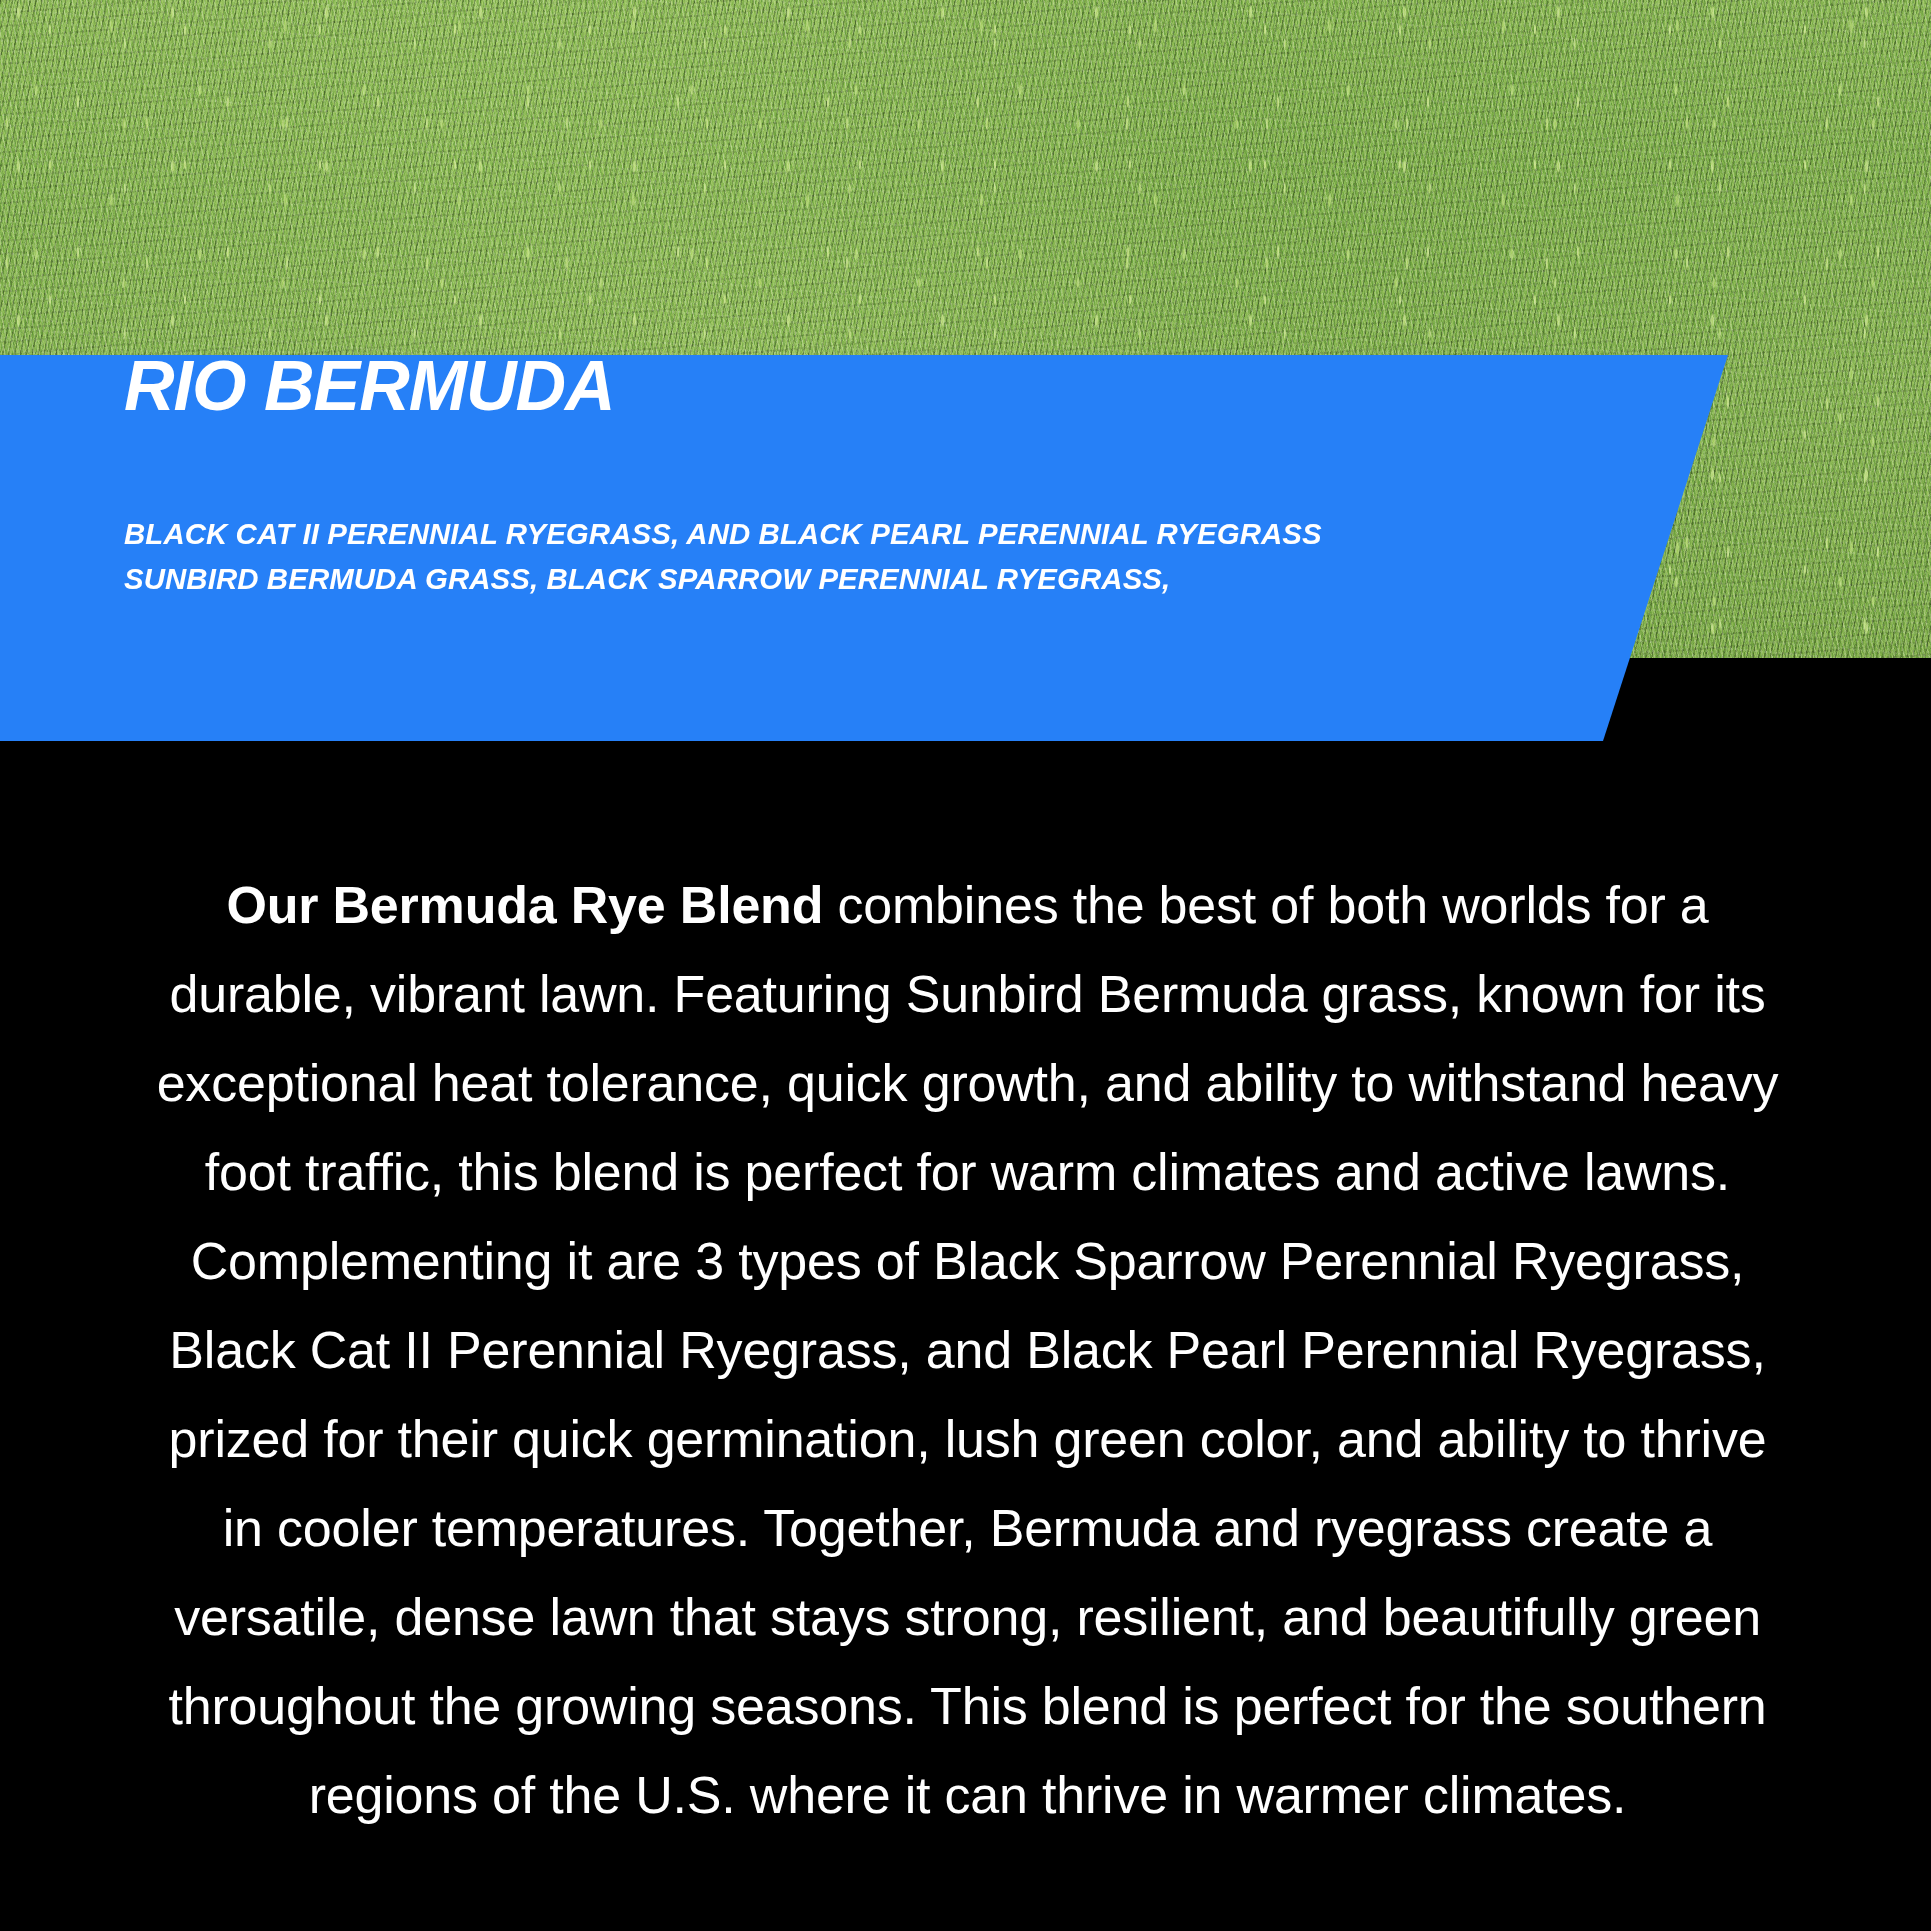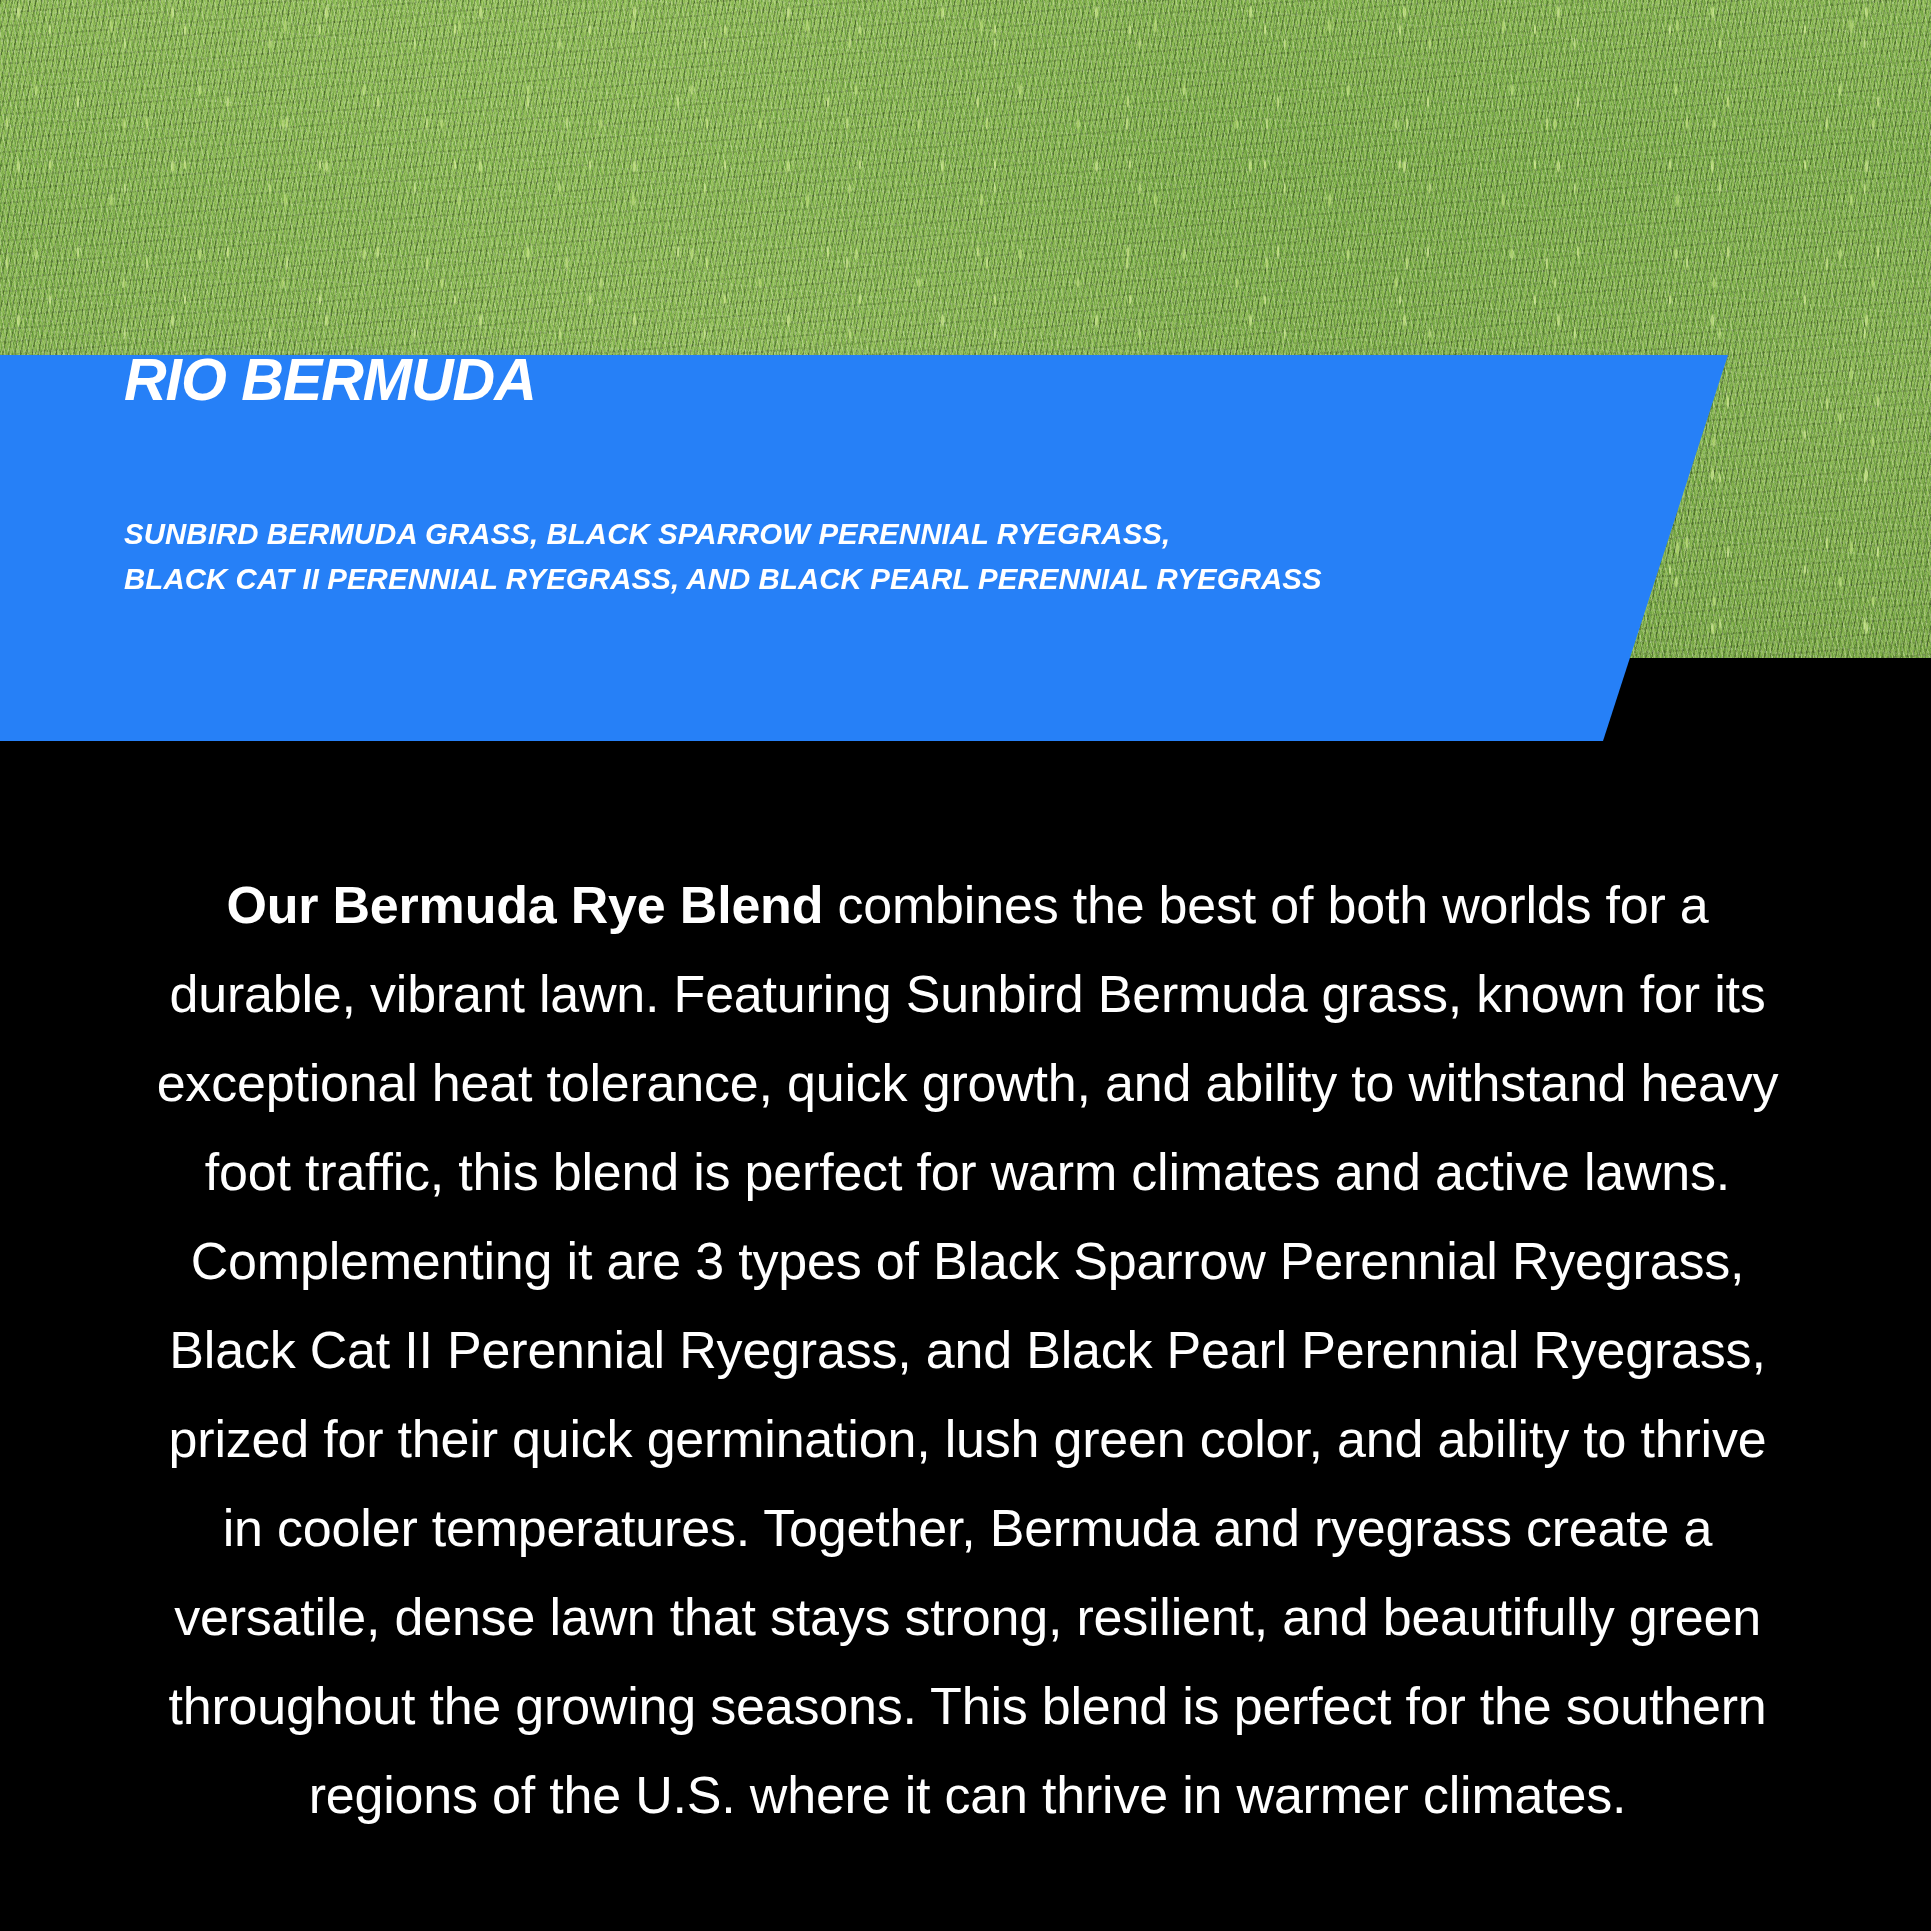--- a/index.html
+++ b/index.html
@@ -59,21 +59,21 @@
     clip-path:polygon(0 0, 1728px 0, 1603px 386px, 0 386px);
     z-index:3;
   }
   .banner-inner{position:absolute;left:0;top:0;width:1738px;height:386px;}
 
   .title{
     position:absolute;left:124px;top:-3.9px;
     color:#fff;
     font-family:"Liberation Sans",sans-serif;
     font-weight:bold;font-style:italic;
-    font-size:59px;line-height:1;
+    font-size:70px;line-height:1;
     letter-spacing:-1px;
     white-space:nowrap;
   }
   .subtitle{
     position:absolute;left:124px;top:156px;
     color:#fff;
     font-family:"Liberation Sans",sans-serif;
     font-weight:bold;font-style:italic;
     font-size:29.4px;line-height:45px;
     letter-spacing:0.1px;
@@ -98,22 +98,22 @@
 <body>
 
 <div class="card">
 
   <div class="grass"></div>
 
   <div class="banner">
     <div class="banner-inner">
       <div class="title">RIO BERMUDA</div>
       <div class="subtitle">
+        <div>BLACK CAT II PERENNIAL RYEGRASS, AND BLACK PEARL PERENNIAL RYEGRASS</div>
         <div>SUNBIRD BERMUDA GRASS, BLACK SPARROW PERENNIAL RYEGRASS,</div>
-        <div>BLACK CAT II PERENNIAL RYEGRASS, AND BLACK PEARL PERENNIAL RYEGRASS</div>
       </div>
     </div>
   </div>
 
   <p class="body-copy"><b>Our Bermuda Rye Blend</b><span> combines the best of both worlds for a durable, vibrant lawn. Featuring Sunbird Bermuda grass, known for its exceptional heat tolerance, quick growth, and ability to withstand heavy foot traffic, this blend is perfect for warm climates and active lawns. Complementing it are 3 types of Black Sparrow Perennial Ryegrass, Black Cat II Perennial Ryegrass, and Black Pearl Perennial Ryegrass, prized for their quick germination, lush green color, and ability to thrive in cooler temperatures. Together, Bermuda and ryegrass create a versatile, dense lawn that stays strong, resilient, and beautifully green throughout the growing seasons. This blend is perfect for the southern regions of the U.S. where it can thrive in warmer climates.</span></p>
 
 </div>
 
 
 </body></html>

